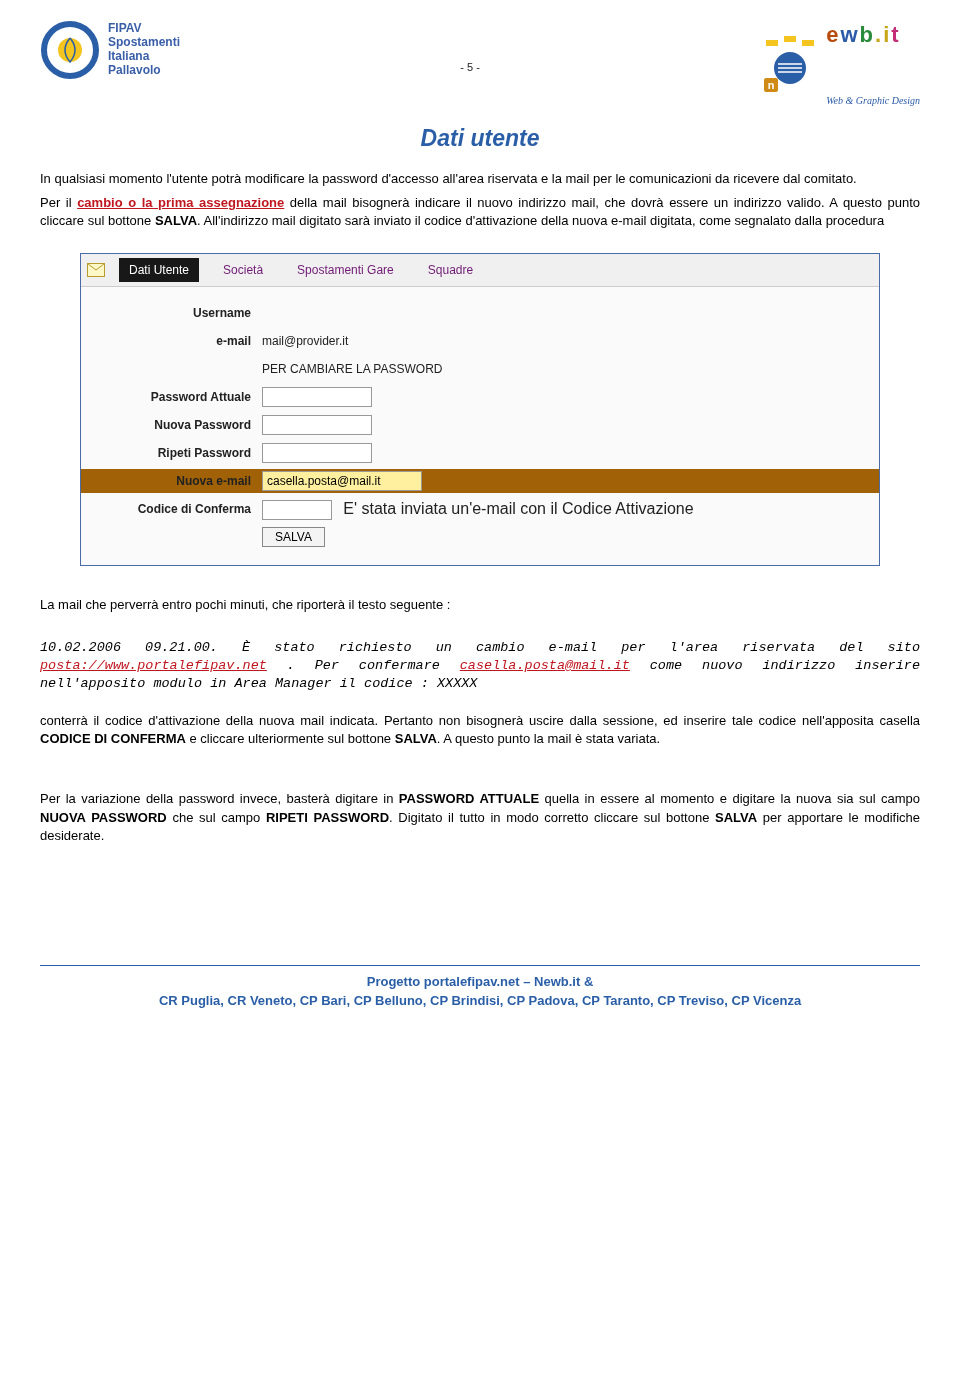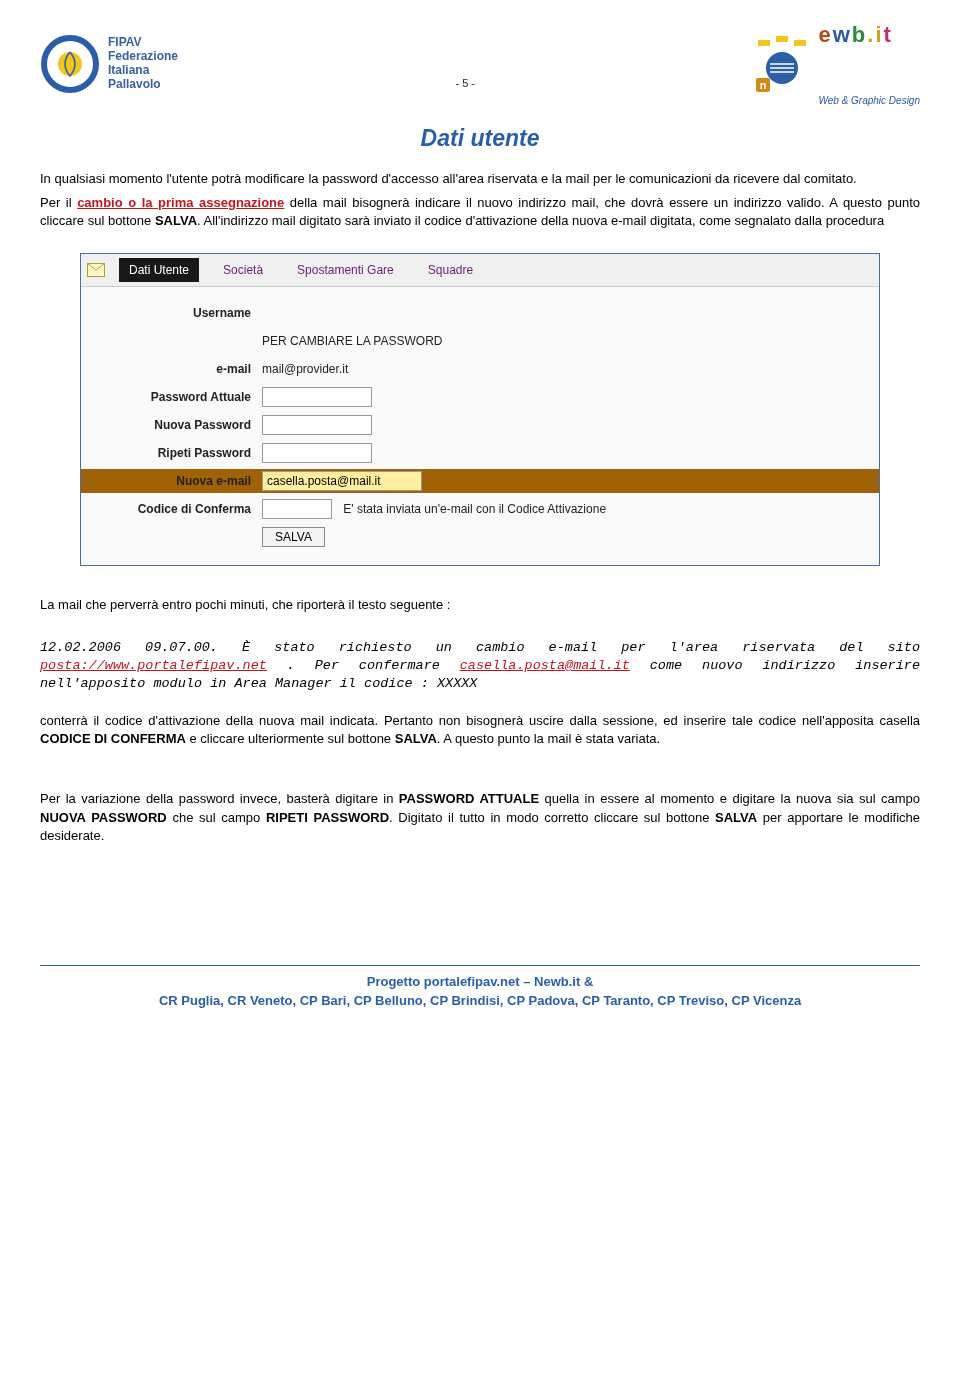--- a/index.html
+++ b/index.html
@@ -9,42 +9,42 @@
     color: #000;
     background: #fff;
     width: 960px;
     margin: 0 auto;
     padding: 20px 40px;
     line-height: 1.4;
   }
   .header-row {
     display: flex;
     justify-content: space-between;
-    align-items: center;
+    align-items: flex-start;
     margin-bottom: 10px;
   }
   .logo-left { display: flex; align-items: center; gap: 8px; }
   .logo-fipav-icon { width: 60px; height: 60px; }
   .logo-fipav-text {
     color: #3a5fa8;
     font-weight: bold;
     font-size: 12px;
     line-height: 1.15;
   }
   .logo-right { display: flex; align-items: center; gap: 6px; }
   .logo-newb-icon { width: 60px; height: 60px; }
   .logo-newb-text { text-align: left; }
   .logo-newb-text .brand { font-size: 22px; font-weight: bold; letter-spacing: 2px; }
   .logo-newb-text .brand .e { color: #b84b0c; }
   .logo-newb-text .brand .w { color: #2b5aa8; }
   .logo-newb-text .brand .b { color: #2b8b3c; }
   .logo-newb-text .brand .dot { color: #c7a617; }
   .logo-newb-text .brand .i { color: #c7a617; }
   .logo-newb-text .brand .t { color: #c52c78; }
-  .logo-newb-text .tag { font-size: 10px; color: #2b5aa8; font-style: italic; font-family: Liberation Sans, sans-serif; margin-top: 43px; }
+  .logo-newb-text .tag { font-size: 10px; color: #2b5aa8; font-style: italic; font-family: Liberation Serif, serif; margin-top: 43px; }
   .page-number { text-align: center; font-size: 11px; color: #222; margin-top: 40px; }
   h1.section-title {
     color: #2a5fa8;
     font-style: italic;
     font-weight: bold;
     font-size: 23px;
     text-align: center;
     margin: 14px 0 16px 0;
   }
   .para { text-align: justify; margin-bottom: 6px; }
@@ -104,21 +104,21 @@
   .ss-input.yellow { background: #fff0a0; }
   .ss-row-hi { background: #a16207; padding: 2px 0; }
   .ss-button {
     background: #f4f4f4;
     border: 1px solid #888;
     padding: 2px 12px;
     font-family: inherit;
     font-size: 12px;
     cursor: pointer;
   }
-  .ss-hint { font-size: 12px; color: #222; margin-left: 8px; }
+  .ss-hint { font-size: 16px; color: #222; margin-left: 8px; }
   .mono {
     font-family: "Courier New", monospace;
     font-style: italic;
     font-size: 13.5px;
   }
   .mono.block { text-align: justify; line-height: 1.35; }
   .link-red { color: #c0161f; text-decoration: underline; font-style: italic; }
   hr.footer-rule {
     border: none;
     border-top: 1px solid #2a5fa8;
@@ -141,21 +141,21 @@
 
 <div class="header-row">
   <div class="logo-left">
     <svg class="logo-fipav-icon" viewBox="0 0 60 60">
       <circle cx="30" cy="30" r="26" fill="none" stroke="#2a5fa8" stroke-width="6"></circle>
       <circle cx="30" cy="30" r="12" fill="#f3c51e"></circle>
       <path d="M30 18 Q40 30 30 42 Q20 30 30 18" fill="none" stroke="#2a5fa8" stroke-width="1.5"></path>
     </svg>
     <div class="logo-fipav-text">
       <div>FIPAV</div>
-      <div>Federazione</div>
+      <div>Spostamenti</div>
       <div>Italiana</div>
       <div>Pallavolo</div>
     </div>
   </div>
   <div class="page-number">- 5 -</div>
   <div class="logo-right">
     <svg class="logo-newb-icon" viewBox="0 0 60 60">
       <rect x="6" y="6" width="12" height="6" fill="#f3c51e"></rect>
       <rect x="42" y="6" width="12" height="6" fill="#f3c51e"></rect>
       <rect x="24" y="2" width="12" height="6" fill="#f3c51e"></rect>
@@ -190,26 +190,26 @@
     <div class="ss-tab active">Dati Utente</div>
     <div class="ss-tab">Società</div>
     <div class="ss-tab">Spostamenti Gare</div>
     <div class="ss-tab">Squadre</div>
   </div>
   <div class="ss-body">
     <div class="ss-row">
       <div class="ss-label">Username</div>
     </div>
     <div class="ss-row">
+      <div class="ss-label">e-mail</div>
+      <div class="ss-value">mail@provider.it</div>
+    </div>
+    <div class="ss-row">
       <div class="ss-label"></div>
       <div class="ss-value">PER CAMBIARE LA PASSWORD</div>
-    </div>
-    <div class="ss-row">
-      <div class="ss-label">e-mail</div>
-      <div class="ss-value">mail@provider.it</div>
     </div>
     <div class="ss-row">
       <div class="ss-label">Password Attuale</div>
       <div class="ss-value"><input type="password" class="ss-input w110" style=""></div>
     </div>
     <div class="ss-row">
       <div class="ss-label">Nuova Password</div>
       <div class="ss-value"><input type="password" class="ss-input w110" style=""></div>
     </div>
     <div class="ss-row">
@@ -232,21 +232,21 @@
       <div class="ss-value">
         <button class="ss-button">SALVA</button>
       </div>
     </div>
   </div>
 </div>
 
 <p class="para">La mail che perverrà entro pochi minuti, che riporterà il testo seguente :</p>
 <br>
 <p class="mono block">
-  <span>12.02.2006 09.07.00. È stato richiesto un cambio e-mail per l'area riservata del sito </span><a class="link-red">posta://www.portalefipav.net</a><span> . Per confermare </span><a class="link-red">casella.posta@mail.it</a><span> come nuovo indirizzo inserire nell'apposito modulo in Area Manager il codice : XXXXX</span>
+  <span>10.02.2006 09.21.00. È stato richiesto un cambio e-mail per l'area riservata del sito </span><a class="link-red">posta://www.portalefipav.net</a><span> . Per confermare </span><a class="link-red">casella.posta@mail.it</a><span> come nuovo indirizzo inserire nell'apposito modulo in Area Manager il codice : XXXXX</span>
 </p>
 <br>
 <p class="para justify">
   <span>conterrà il codice d'attivazione della nuova mail indicata. Pertanto non bisognerà uscire dalla sessione, ed inserire tale codice nell'apposita casella </span><span class="bold">CODICE DI CONFERMA</span><span> e cliccare ulteriormente sul bottone </span><span class="bold">SALVA</span><span>. A questo punto la mail è stata variata.</span>
 </p>
 <br><br>
 <p class="para justify">
   <span>Per la variazione della password invece, basterà digitare in </span><span class="bold">PASSWORD ATTUALE</span><span> quella in essere al momento e digitare la nuova sia sul campo </span><span class="bold">NUOVA PASSWORD</span><span> che sul campo </span><span class="bold">RIPETI PASSWORD</span><span>. Digitato il tutto in modo corretto cliccare sul bottone </span><span class="bold">SALVA</span><span> per apportare le modifiche desiderate.</span>
 </p>
 

